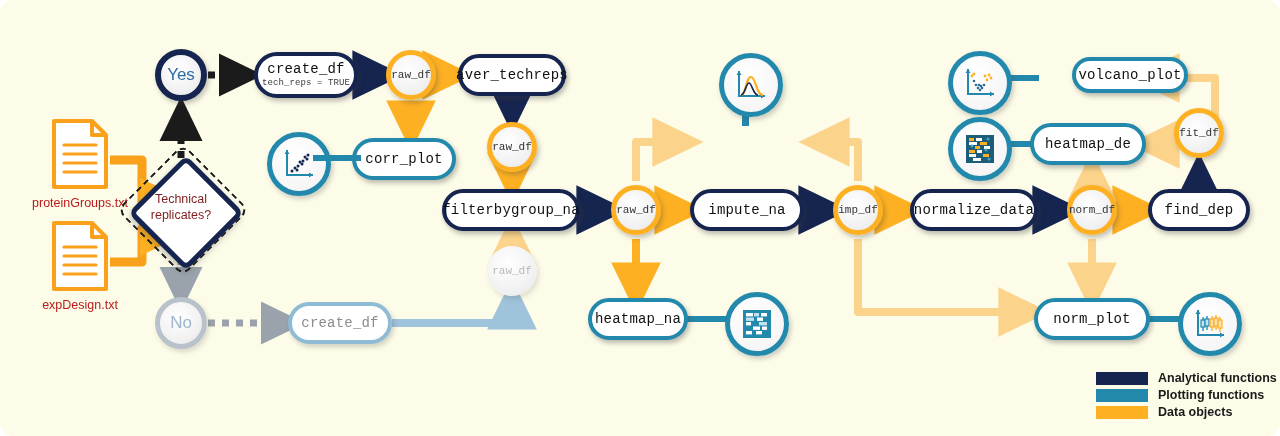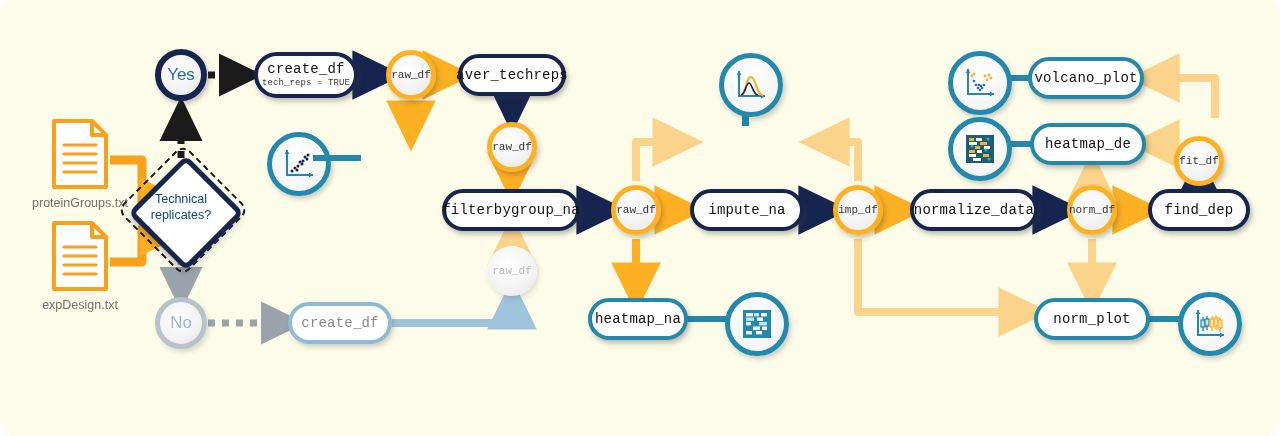--- a/index.html
+++ b/index.html
@@ -93,34 +93,34 @@
     width: calc(100% + 18px); height: calc(100% + 18px);
     transform: rotate(45deg);
     border: 2px dashed #1b1b1b;
     border-radius: 10px;
   }
   .diamond-label {
     position: absolute;
     left: 0; top: 0; width: 100%; height: 100%;
     display: flex; flex-direction: column;
     align-items: center; justify-content: center;
-    font-size: 12.5px; color: #0c4a6e; line-height: 1.25;
+    font-size: 12.5px; color: #7f1d1d; line-height: 1.25;
     z-index: 2;
   }
 
   
   .file { position: absolute; z-index: 5; }
   .file-label {
     position: absolute;
     left: 50%; transform: translateX(-50%);
     top: 100%;
     margin-top: 5px;
     white-space: nowrap;
     font-size: 12.5px;
-    color: #737373;
+    color: #b91c1c;
   }
 
   
   .legend { position: absolute; z-index: 9; }
   .legend-row { display: flex; align-items: center; margin-bottom: 3px; }
   .legend-swatch { width: 52px; height: 13px; margin-right: 10px; }
   .legend-text { font-size: 12.5px; color: #1b1b1b; font-weight: bold; }
 </style>
 </head>
 <body>
@@ -291,20 +291,23 @@
         <circle cx="21" cy="14" r="1.5"></circle>
           <circle cx="23" cy="10" r="1.5"></circle>
         <circle cx="26" cy="8" r="1.5"></circle>
           <circle cx="15" cy="23" r="1.5"></circle>
         <circle cx="20" cy="17" r="1.5"></circle>
           <circle cx="25" cy="12" r="1.5"></circle>
       </g>
     </svg>
   </div>
   <div class="icon-circ" style="left:313px; top:155px; width:48px; height:8px; border:none; border-top:6px solid #2389ac; background:none; box-shadow:none; border-radius:0;"></div>
+  <div class="node pill plotting" style="left:352px; top:138px; width:104px; height:42px;">
+    <span class="ttl">corr_plot</span>
+  </div>
 
   <div class="icon-circ" style="left:719px; top:53px; width:54px; height:54px;">
     <svg width="34" height="34" viewBox="0 0 34 34">
       <path d="M5,3 L5,28 L31,28" fill="none" stroke="#2389ac" stroke-width="2"></path>
       <path d="M5,3 l-2.5,4 h5 Z" fill="#2389ac"></path>
       <path d="M31,28 l-4,-2.5 v5 Z" fill="#2389ac"></path>
       <path d="M7,27 C12,27 12,9 17,9 C22,9 22,27 29,27" fill="none" stroke="#fdb022" stroke-width="2.2"></path>
       <path d="M7,27 C11,27 12,15 15,15 C18,15 19,27 24,27" fill="none" stroke="#16254f" stroke-width="1.6"></path>
     </svg>
   </div>
@@ -380,21 +383,21 @@
         <circle cx="9" cy="10" r="1.4"></circle>
           <circle cx="11" cy="8" r="1.4"></circle>
         <circle cx="24" cy="14" r="1.4"></circle>
           <circle cx="26" cy="9" r="1.4"></circle>
         <circle cx="28" cy="12" r="1.4"></circle>
           <circle cx="22" cy="10" r="1.4"></circle>
       </g>
     </svg>
   </div>
   <div style="position:absolute; left:995px; top:75px; width:44px; height:6px; background:#2389ac; z-index:4;"></div>
-  <div class="node pill plotting" style="left:1028px; top:57px; width:116px; height:42px;">
+  <div class="node pill plotting" style="left:1072px; top:57px; width:116px; height:36px;">
     <span class="ttl">volcano_plot</span>
   </div>
 
   <div class="icon-circ" style="left:948px; top:117px; width:54px; height:54px;">
     <svg width="32" height="32" viewBox="0 0 32 32">
       <rect x="2" y="2" width="28" height="28" fill="#1c5d77"></rect>
       <g fill="#fdb022">
         <rect x="5" y="5" width="5" height="3"></rect>
         <rect x="16" y="9" width="7" height="3"></rect>
         <rect x="5" y="17" width="6" height="3"></rect>
@@ -439,18 +442,32 @@
   </div>
 
   <div class="node circ data" style="left:833px; top:185px; width:50px; height:50px;">
     <span>imp_df</span>
   </div>
 
   <div class="node circ data" style="left:1067px; top:185px; width:50px; height:50px;">
     <span>norm_df</span>
   </div>
 
-  <div class="node circ data" style="left:1174px; top:136px; width:50px; height:50px;text-align:center;">
+  <div class="node circ data" style="left:1174px; top:108px; width:50px; height:50px;text-align:center;">
     <span>fit_df</span>
   </div>
 
+  <div class="legend" style="left:1096px; top:371px;">
+    <div class="legend-row">
+      <span class="legend-swatch" style="background:#16254f;"></span>
+      <span class="legend-text">Analytical functions</span>
+    </div>
+    <div class="legend-row">
+      <span class="legend-swatch" style="background:#2389ac;"></span>
+      <span class="legend-text">Plotting functions</span>
+    </div>
+    <div class="legend-row">
+      <span class="legend-swatch" style="background:#fdb022;"></span>
+      <span class="legend-text">Data objects</span>
+    </div>
+  </div>
 
 </div>
 
 </body></html>

